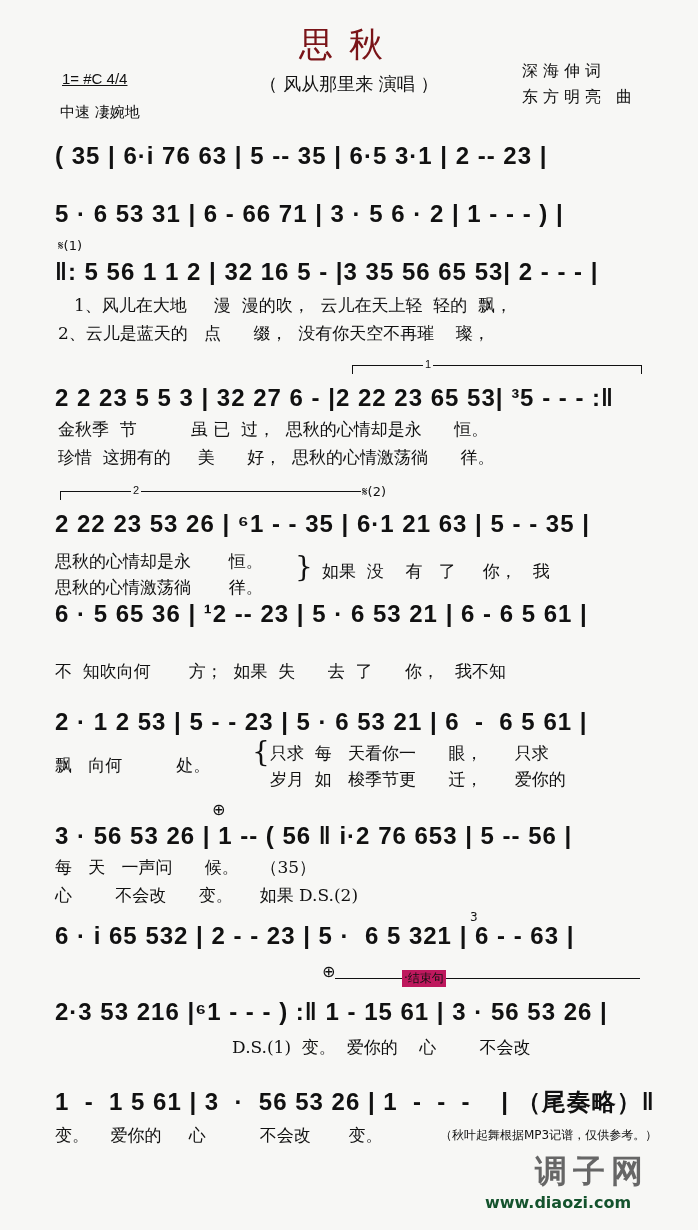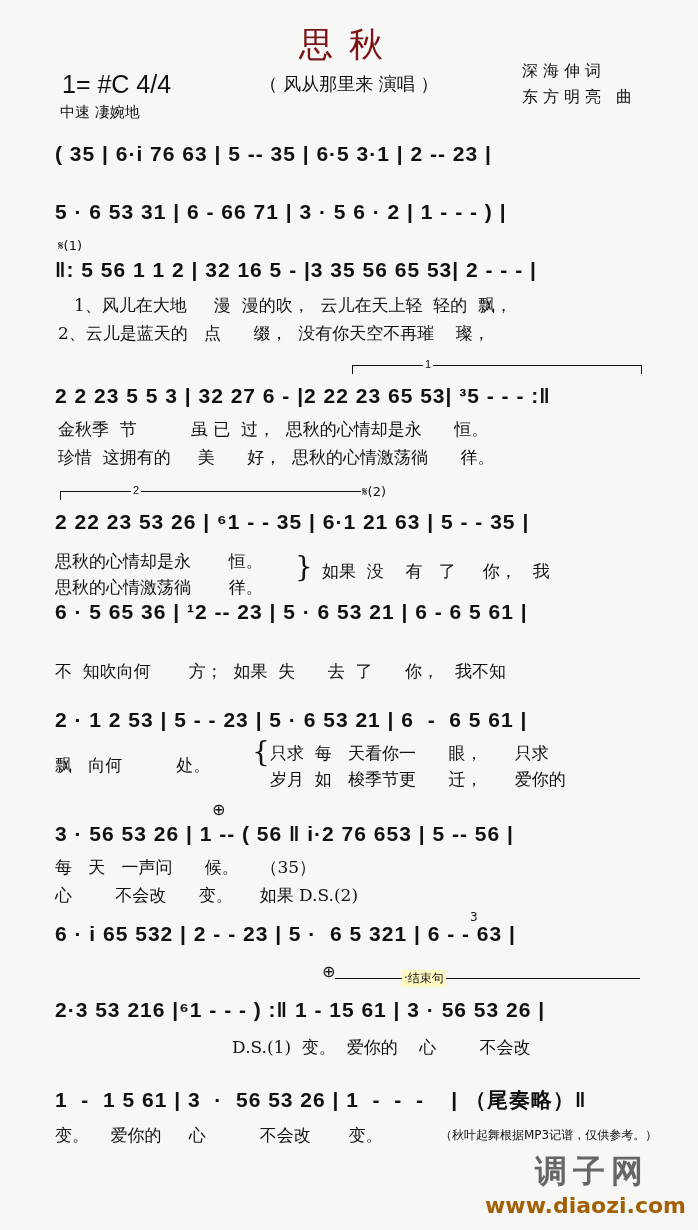--- a/index.html
+++ b/index.html
@@ -1,32 +1,32 @@
 <!DOCTYPE html>
 <html><head>
 <meta charset="utf-8">
 <style>
   html,body{margin:0;padding:0;}
   body{width:698px;height:1230px;background:#f7f7f5;position:relative;overflow:hidden;
        font-family:"Liberation Sans","DejaVu Sans",sans-serif;color:#111;}
   .abs{position:absolute;}
   .title{left:0;width:698px;top:22px;text-align:center;font-size:34px;color:#7a1418;letter-spacing:16px;font-family:"DejaVu Sans",sans-serif;}
   .singer{left:0;width:698px;top:72px;text-align:center;font-size:18px;font-family:"DejaVu Sans",sans-serif;}
-  .key{left:62px;top:70px;font-size:25px;}
+  .key{left:62px;top:70px;font-size:15px;text-decoration:underline;}
   .tempo{left:60px;top:103px;font-size:15px;font-family:"DejaVu Sans",sans-serif;}
   .credits{left:522px;top:58px;font-size:16px;line-height:26px;letter-spacing:5px;font-family:"DejaVu Sans",sans-serif;}
-  .nline{left:55px;font-size:21px;font-weight:bold;white-space:pre;letter-spacing:1px;
+  .nline{left:55px;font-size:24px;font-weight:bold;white-space:pre;letter-spacing:1px;
          font-family:"Liberation Sans",sans-serif;}
   .lyr{font-family:"DejaVu Serif","Liberation Serif",serif;font-size:17px;white-space:pre;}
   .mark{font-size:13px;font-family:"DejaVu Sans",sans-serif;}
   .volta{border-top:1px solid #111;border-left:1px solid #111;height:8px;}
   .volta-end{border-right:1px solid #111;}
   .vlabel{font-size:11px;background:#f7f7f5;padding:0 2px;}
   .wm1{left:535px;top:1150px;font-size:32px;font-weight:bold;color:#666;letter-spacing:6px;font-family:"DejaVu Sans",sans-serif;}
-  .wm2{left:485px;top:1193px;font-size:22px;font-weight:bold;color:#a16207;font-family:"DejaVu Sans",sans-serif;}
+  .wm2{left:485px;top:1193px;font-size:16px;font-weight:bold;color:#14532d;font-family:"DejaVu Sans",sans-serif;}
   .small{font-size:12px;font-family:"DejaVu Sans",sans-serif;}
 </style>
 </head>
 <body>
 
 <div class="abs title">思秋</div>
 <div class="abs singer">（ 风从那里来 演唱 ）</div>
 <div class="abs key">1= #C 4/4</div>
 <div class="abs tempo">中速 凄婉地</div>
 <div class="abs credits">
@@ -72,21 +72,21 @@
 <div class="abs mark" style="left:212px;top:800px;font-size:16px">⊕</div>
 <div class="abs nline" style="top:822px">3 · 56 53 26 | 1 -- ( 56 ‖ i·2 76 653 | 5 -- 56 |</div>
 <div class="abs lyr" style="left:55px;top:856px">每   天   一声问      候。    （35）</div>
 <div class="abs lyr" style="left:55px;top:884px">心        不会改      变。     如果 D.S.(2)</div>
 
 <div class="abs small" style="left:470px;top:910px">3</div>
 <div class="abs nline" style="top:922px">6 · i 65 532 | 2 - - 23 | 5 ·  6 5 321 | 6 - - 63 |</div>
 
 <div class="abs mark" style="left:322px;top:962px;font-size:16px">⊕</div>
 <div class="abs" style="left:335px;top:978px;width:305px;border-top:1px solid #111"></div>
-<div class="abs small" style="left:402px;top:970px;background:#fef9c3;padding:0 2px">·结束句</div>
+<div class="abs small" style="left:402px;top:970px;background:#be185d;padding:0 2px">·结束句</div>
 <div class="abs nline" style="top:998px">2·3 53 216 |⁶1 - - - ) :‖ 1 - 15 61 | 3 · 56 53 26 |</div>
 <div class="abs lyr" style="left:70px;top:1036px">                              D.S.(1)  变。  爱你的    心        不会改</div>
 
 <div class="abs nline" style="top:1086px">1  -  1 5 61 | 3  ·  56 53 26 | 1  -  -  -    | （尾奏略）‖</div>
 <div class="abs lyr" style="left:55px;top:1124px">变。    爱你的     心          不会改       变。</div>
 <div class="abs small" style="left:440px;top:1127px">（秋叶起舞根据MP3记谱，仅供参考。）</div>
 
 <div class="abs wm1">调子网</div>
 <div class="abs wm2">www.diaozi.com</div>
 

